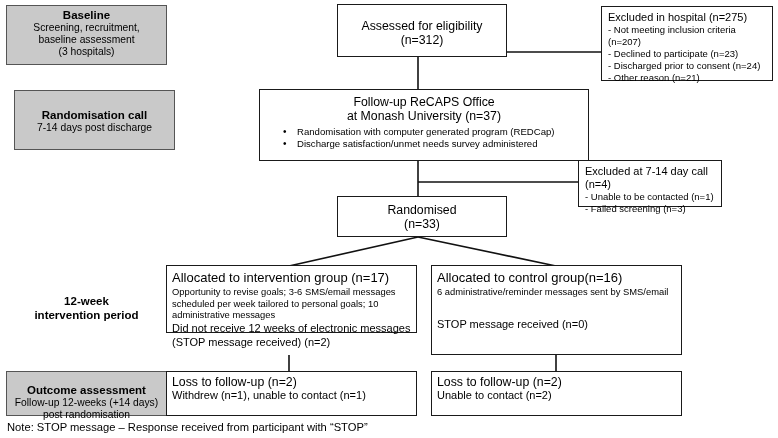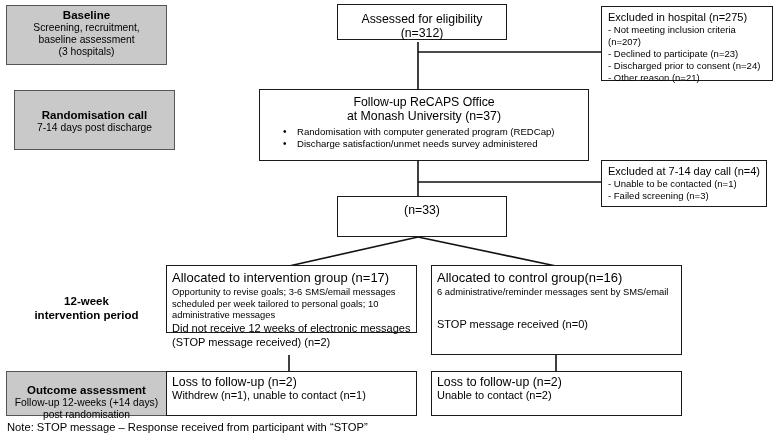--- a/index.html
+++ b/index.html
@@ -139,21 +139,21 @@
     <div>12-week</div>
     <div>intervention period</div>
   </div>
 
   <div class="box gray ctr" style="left:6px; top:371px; width:161px; height:45px; padding-top:12px;">
     <div class="ttl">Outcome assessment</div>
     <div class="sub">Follow-up 12-weeks (+14 days)</div>
     <div class="sub">post randomisation</div>
   </div>
 
-  <div class="box ctr" style="left:337px; top:4px; width:170px; height:36px; padding-top:7px;">
+  <div class="box ctr" style="left:337px; top:4px; width:170px; height:53px; padding-top:14px;">
     <div class="ttl-plain">Assessed for eligibility</div>
     <div class="ttl-plain">(n=312)</div>
   </div>
 
   <div class="box" style="left:601px; top:6px; width:172px; height:75px; padding:4px 4px 4px 6px;">
     <div class="med">Excluded in hospital (n=275)</div>
     <div class="dashlist">
       <div>- Not meeting inclusion criteria (n=207)</div>
       <div>- Declined to participate (n=23)</div>
       <div>- Discharged prior to consent (n=24)</div>
@@ -163,29 +163,30 @@
 
   <div class="box ctr" style="left:259px; top:89px; width:330px; height:72px; padding-top:5px;">
     <div class="ttl-plain">Follow-up ReCAPS Office</div>
     <div class="ttl-plain">at Monash University  (n=37)</div>
     <div class="bullets">
       <div>Randomisation with computer generated program (REDCap)</div>
       <div>Discharge satisfaction/unmet needs survey administered</div>
     </div>
   </div>
 
-  <div class="box" style="left:601px; top:160px; width:166px; height:47px; padding:4px 4px 4px 6px;">
+  <div class="box" style="left:578px; top:160px; width:144px; height:47px; padding:4px 4px 4px 6px;">
     <div class="med">Excluded at 7-14 day call (n=4)</div>
     <div class="dashlist">
       <div>- Unable to be contacted (n=1)</div>
       <div>- Failed screening (n=3)</div>
     </div>
   </div>
 
   <div class="box ctr" style="left:337px; top:196px; width:170px; height:41px; padding-top:6px;">
+    <div class="ttl-plain">Randomised</div>
     <div class="ttl-plain">(n=33)</div>
   </div>
 
   <div class="box" style="left:166px; top:265px; width:251px; height:68px; padding:4px 5px;">
     <div class="hdr-lg">Allocated to intervention group (n=17)</div>
     <div class="small" style="margin-top:1px;">Opportunity to revise goals; 3-6 SMS/email messages scheduled per week tailored to personal goals; 10 administrative messages</div>
     <div class="med" style="margin-top:2px;">Did not receive 12 weeks of electronic messages (STOP message received) (n=2)</div>
   </div>
 
   <div class="box" style="left:431px; top:265px; width:251px; height:90px; padding:4px 5px;">

